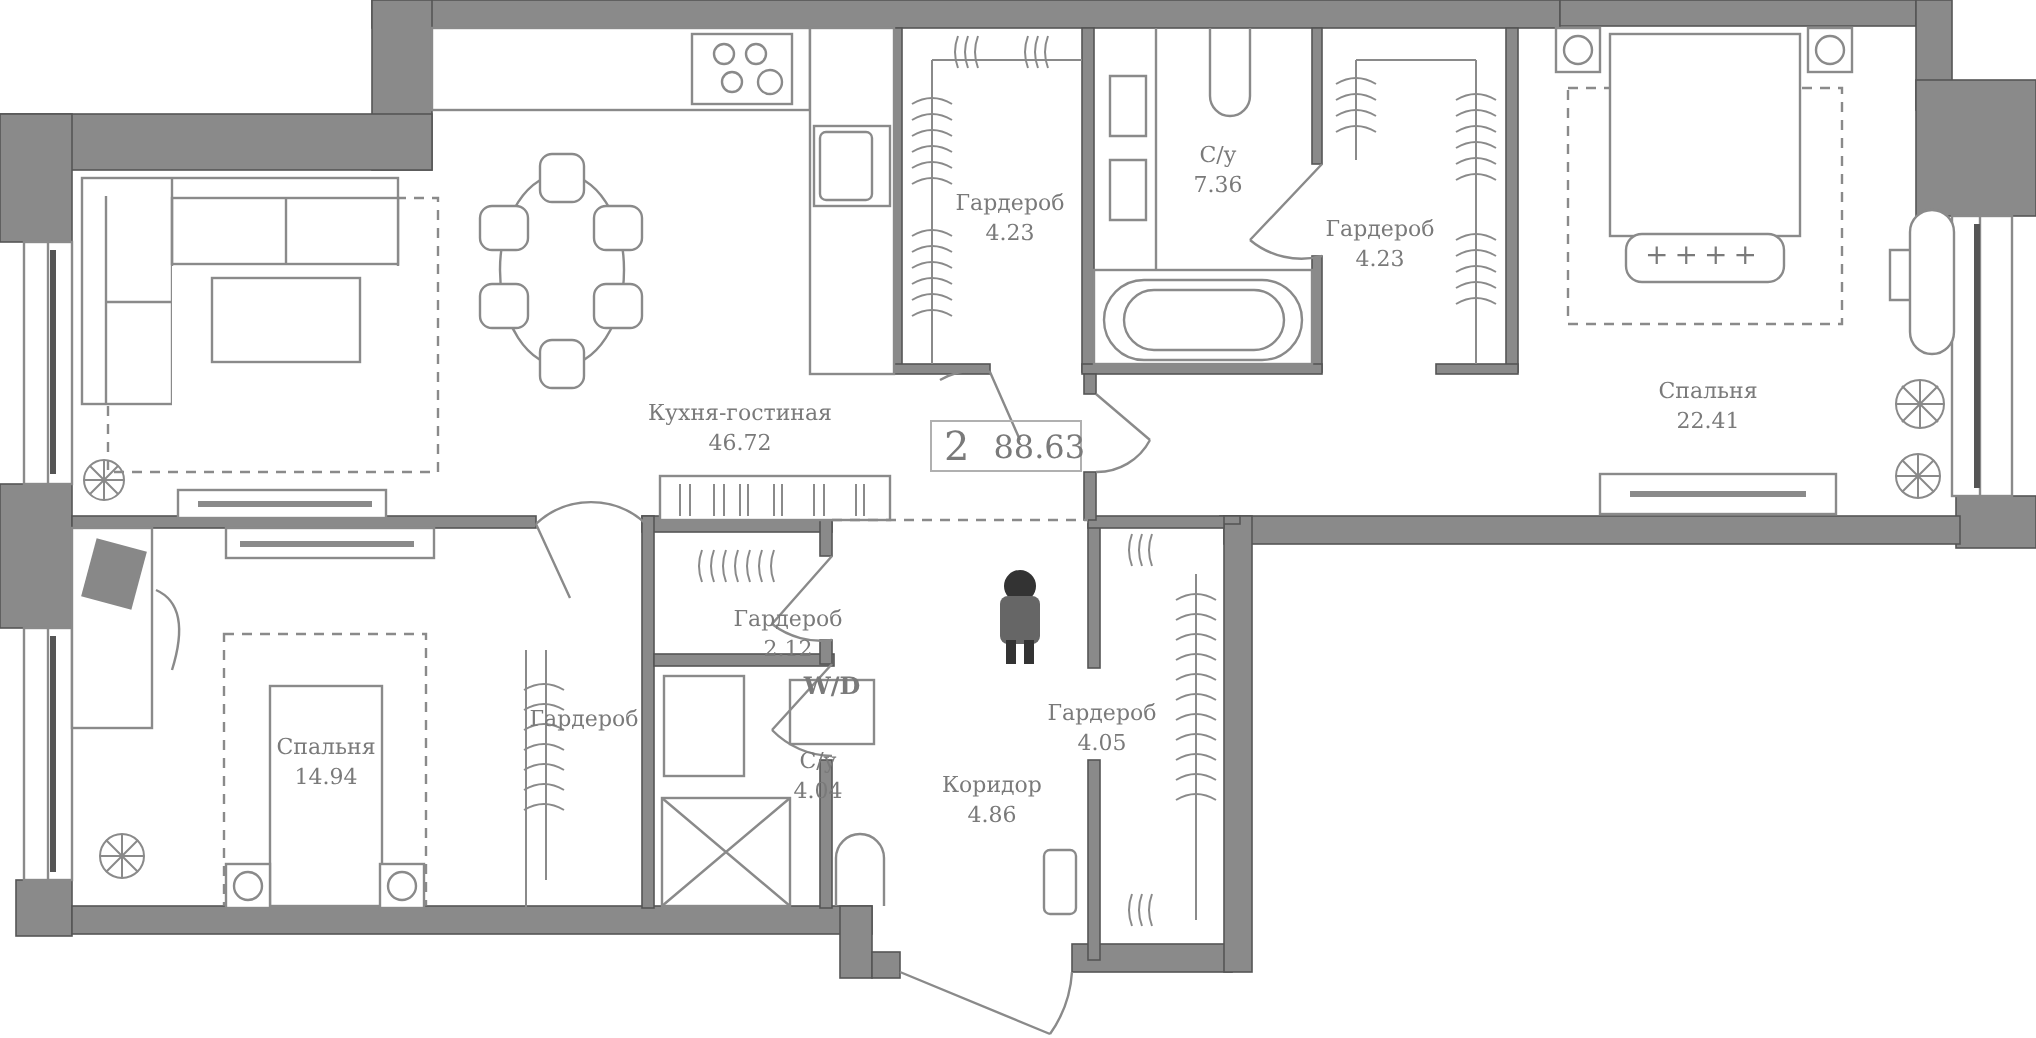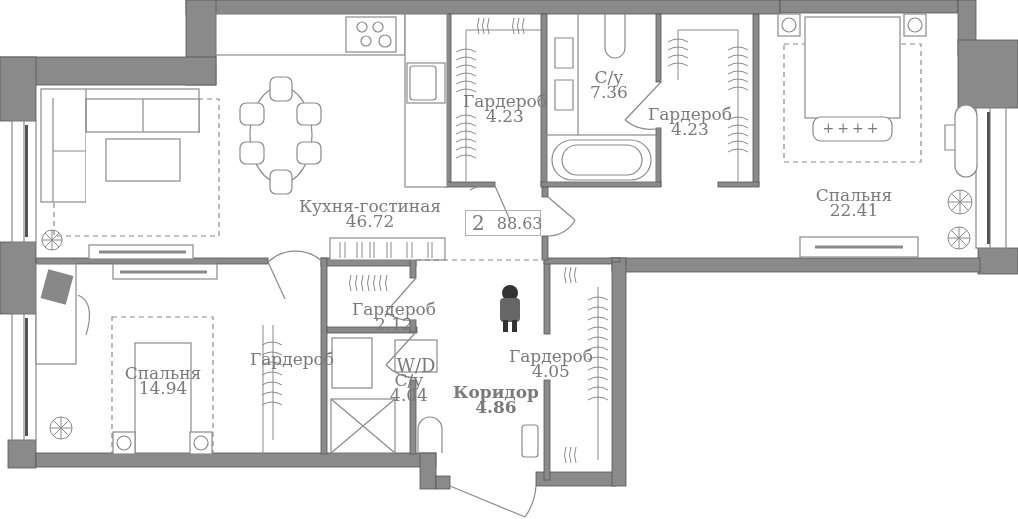--- a/index.html
+++ b/index.html
@@ -2,21 +2,21 @@
 <html><head>
 <meta charset="utf-8">
 <style>
   html, body { margin: 0; padding: 0; background: #ffffff; }
   body { width: 1018px; height: 519px; overflow: hidden; position: relative; font-family: "DejaVu Serif", "Liberation Serif", serif; }
   svg { position: absolute; left: 0; top: 0; }
   .wall { fill: #8a8a8a; stroke: #555; stroke-width: 0.8; }
   .thin { fill: none; stroke: #8a8a8a; stroke-width: 1.2; }
   .furn { fill: #fff; stroke: #8a8a8a; stroke-width: 1.2; }
   .dash { fill: none; stroke: #8a8a8a; stroke-width: 1.2; stroke-dasharray: 5 4; }
-  .label { position: absolute; color: #7a7a7a; font-size: 17px; text-align: center; line-height: 15px; white-space: nowrap; transform: translateX(-50%); }
+  .label { position: absolute; color: #7a7a7a; font-size: 11px; text-align: center; line-height: 15px; white-space: nowrap; transform: translateX(-50%); }
   .badge { position: absolute; left: 465px; top: 210px; width: 74px; height: 24px; border: 1px solid #b0b0b0; display: flex; align-items: center; color: #7a7a7a; }
   .badge .rooms { font-size: 20px; padding-left: 6px; width: 16px; }
   .badge .sep { width: 1px; height: 14px; background: #999; margin: 0 6px; }
   .badge .area { font-size: 16px; }
 </style>
 </head>
 <body>
 
 <svg width="1018" height="519" viewBox="0 0 1018 519">
 
@@ -256,29 +256,29 @@
   <div>Гардероб</div>
 </div>
 <div class="label" style="left:394px; top:302px;">
   <div>Гардероб</div>
   <div>2.12</div>
 </div>
 <div class="label" style="left:409px; top:373px;">
   <div>С/у</div>
   <div>4.04</div>
 </div>
-<div class="label" style="left:496px; top:385px;font-weight:bold;">
+<div class="label" style="left:496px; top:385px;">
   <div>Коридор</div>
   <div>4.86</div>
 </div>
 <div class="label" style="left:551px; top:349px;">
   <div>Гардероб</div>
   <div>4.05</div>
 </div>
 
-<div class="label" style="left:416px; top:358px; font-size:18px;">W/D</div>
+<div class="label" style="left:416px; top:336px; font-size:12px;font-weight:bold;">W/D</div>
 <div class="label" style="left:852px; top:121px; font-size:14px; letter-spacing:3px;">++++</div>
 
 <div class="badge">
   <span class="rooms">2</span>
   <span class="sep"></span>
   <span class="area">88.63</span>
 </div>
 
 </body></html>

